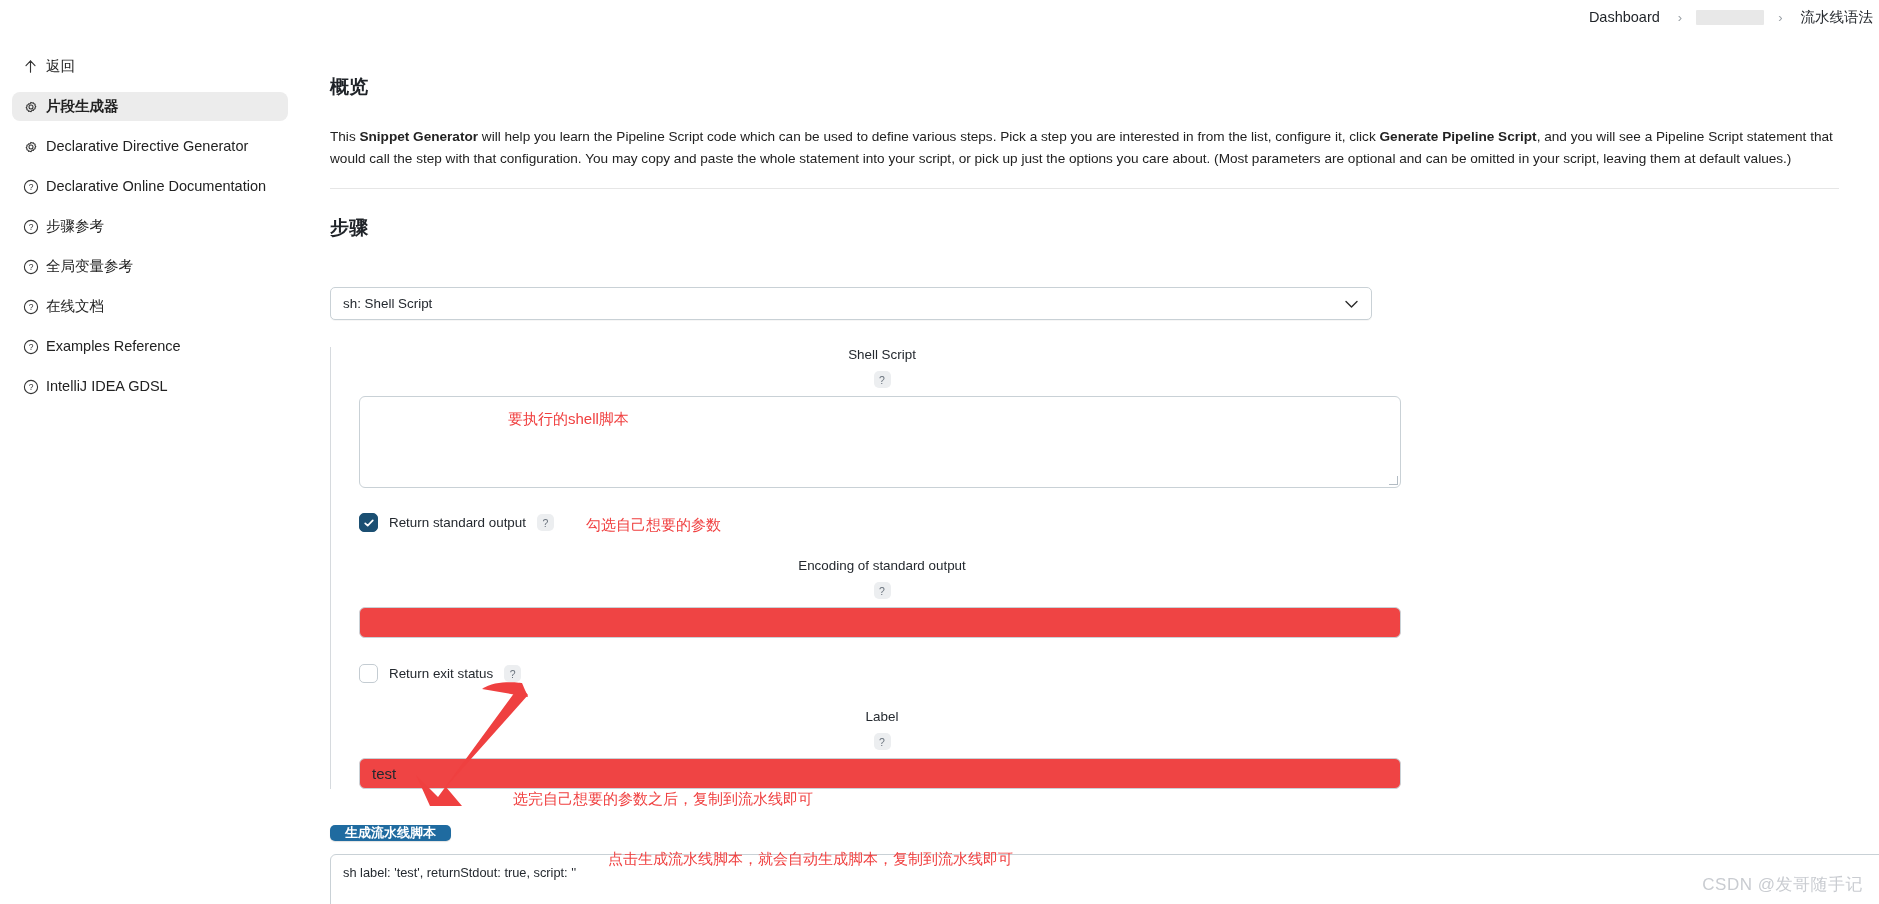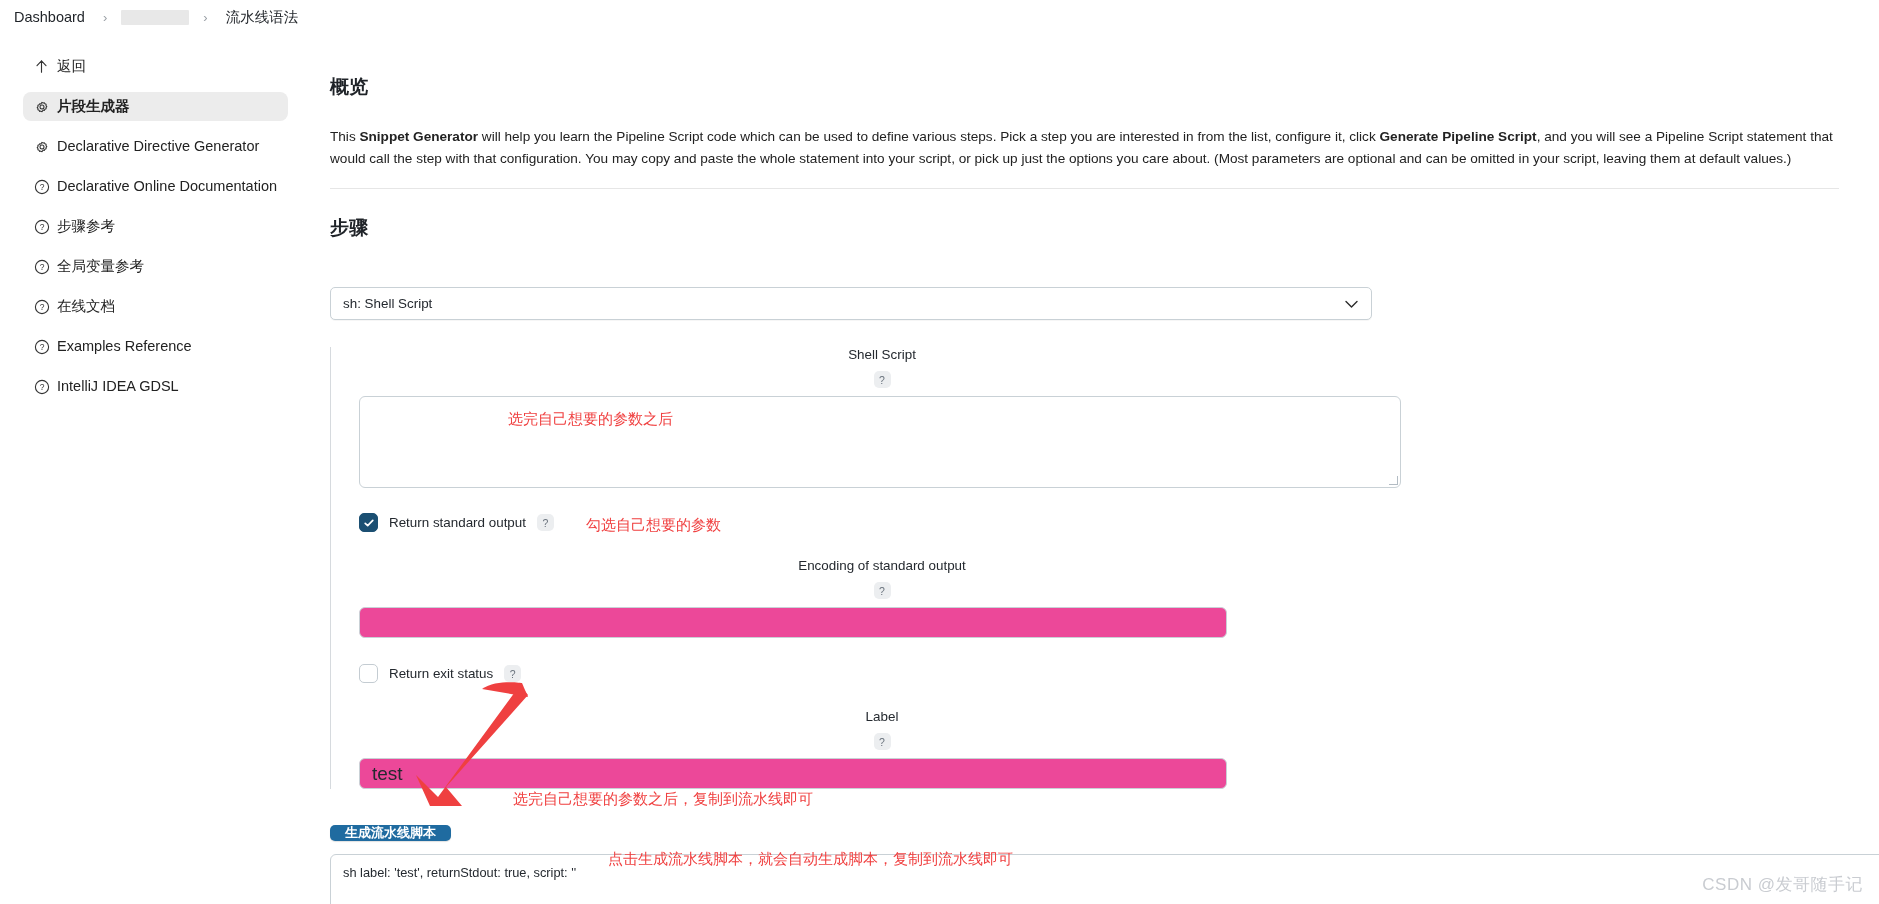--- a/index.html
+++ b/index.html
@@ -14,41 +14,42 @@
   #app { position: relative; width: 1879px; height: 904px; background:#fff; }
 
   
   .breadcrumb {
     display: flex; align-items: center;
     height: 34px;
     padding-left: 8px;
     gap: 2px;
     font-size: 14.5px;
     color: #2b2b2b;
+    justify-content: flex-end;
   }
   .crumb { padding: 2px 6px; white-space: nowrap; }
   .crumb-link { color: #1f2328; }
   .crumb-sep { color: #9aa0a6; font-size: 13px; padding: 0 10px; }
   .crumb-redacted {
     display: inline-block;
     width: 68px; height: 15px;
     background: #e8e8e8;
     border-radius: 1px;
     margin: 0 2px;
   }
   .crumb-current { color: #1f2328; }
 
   
   .body-wrap { display: flex; align-items: flex-start; }
 
   
   .sidebar {
     width: 300px;
     flex: 0 0 300px;
-    padding: 18px 12px 0 23px;
+    padding: 18px 12px 0 12px;
   }
   .side-item {
     display: flex; align-items: center;
     gap: 7px;
     height: 29px;
     padding: 0 10px;
     margin-bottom: 11px;
     border-radius: 7px;
     font-size: 14.5px;
     color: #222;
@@ -157,27 +158,27 @@
     position: relative;
     margin-bottom: 25px;
   }
   .ta .resize {
     position: absolute; right: 2px; bottom: 2px;
     width: 9px; height: 9px;
     border-right: 1px solid #b3bcc4;
     border-bottom: 1px solid #b3bcc4;
   }
   .txt {
-    width: 868px; height: 31px;
+    width: 1042px; height: 31px;
     border: 1px solid #c9d1d6;
     border-radius: 6px;
-    background: #ec4899;
+    background: #ef4444;
     display: flex; align-items: center;
     padding: 0 12px;
-    font-size: 19px;
+    font-size: 15px;
     color: #24292f;
     margin-bottom: 26px;
   }
   .cb-row {
     display: flex; align-items: center;
     gap: 11px;
     margin-bottom: 26px;
   }
   .cb {
     width: 19px; height: 19px;
@@ -417,21 +418,21 @@
 
       <button class="gen-btn">生成流水线脚本</button>
 
       <div class="out-ta">
         <span>sh label: 'test', returnStdout: true, script: ''</span>
       </div>
 
     </main>
   </div>
 
-  <div class="anno" style="left:508px; top:410px;">选完自己想要的参数之后</div>
+  <div class="anno" style="left:508px; top:410px;">要执行的shell脚本</div>
   <div class="anno" style="left:586px; top:516px;">勾选自己想要的参数</div>
   <div class="anno" style="left:513px; top:790px;">选完自己想要的参数之后，复制到流水线即可</div>
   <div class="anno" style="left:608px; top:850px;">点击生成流水线脚本，就会自动生成脚本，复制到流水线即可</div>
 
   <svg class="arrow-svg" style="left:400px; top:675px;" width="230" height="140" viewBox="0 0 230 140">
     <path d="M120 10 L38 122 L16 100 L30 131 L62 131 L46 112 L128 20 Z" fill="#ef4040"></path>
     <path d="M122 8 C 122 8, 95 4, 82 14 L 128 22 Z" fill="#ef4040"></path>
   </svg>
 
   <div class="watermark">CSDN @发哥随手记</div>

